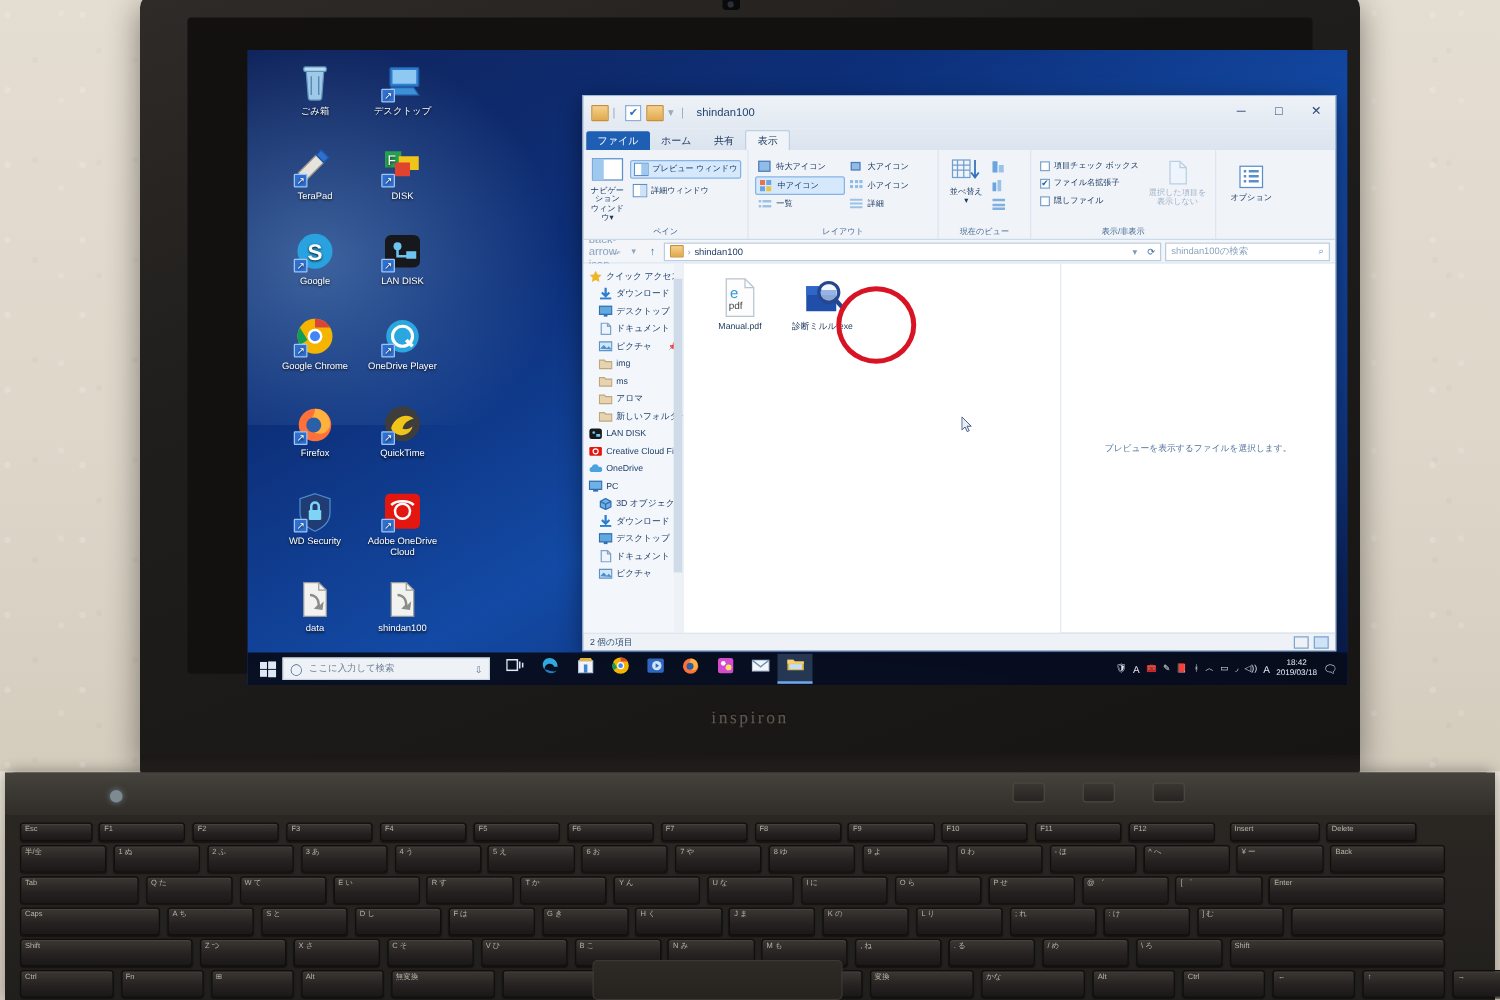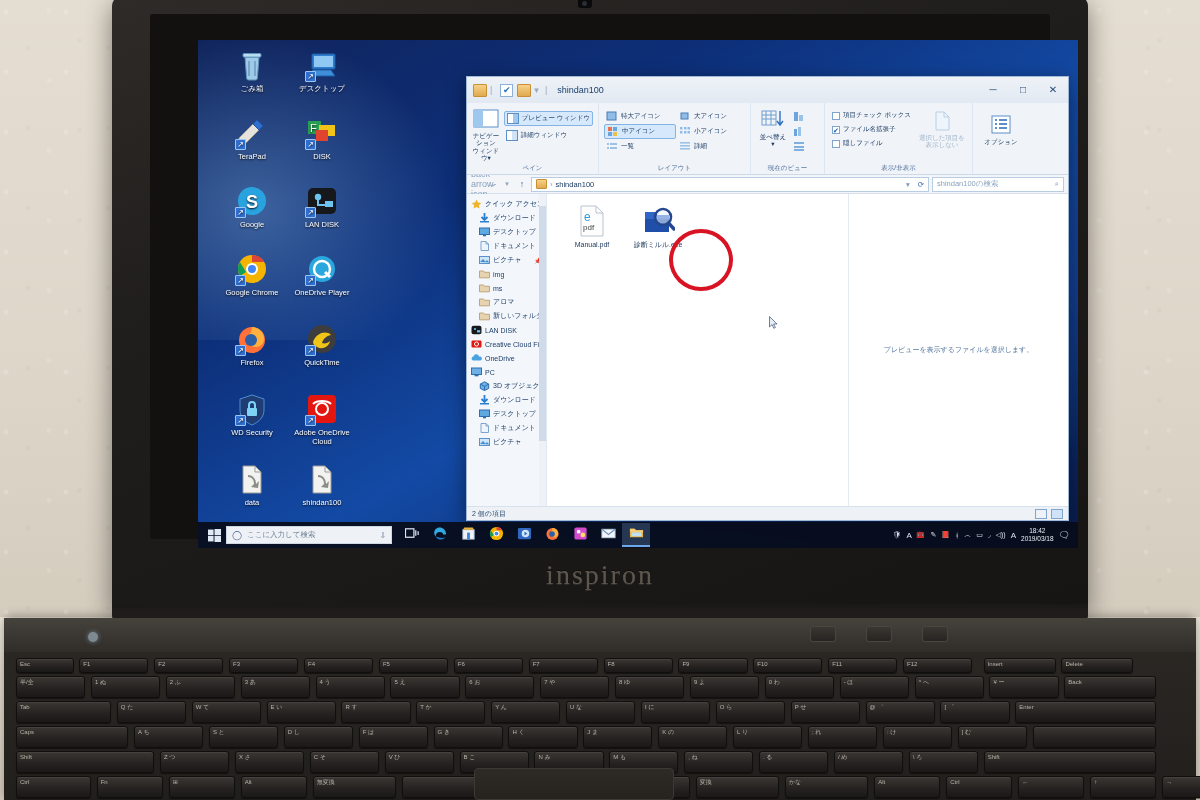--- a/index.html
+++ b/index.html
@@ -39,21 +39,21 @@
     position:absolute; left:38px; top:18px; width:900px; height:525px;
     background:#121110; border-radius:3px;
   }
   #webcam { position:absolute; left:466px; top:2px; width:14px; height:10px;
     background:#0a0a0a; border-radius:3px; }
   #webcam::after{ content:""; position:absolute; left:4px; top:3px; width:5px;height:5px;
     border-radius:50%; background:#2a2e36; }
   #brand-strip { position:absolute; left:0; right:0; top:543px; height:72px;
     display:flex; align-items:center; justify-content:center; }
   #brand {
-    font-size:28px; letter-spacing:2px; color:#6a6258;
+    font-size:14px; letter-spacing:2px; color:#6a6258;
     font-family:"Liberation Serif", serif; opacity:.85;
     text-shadow: 0 1px 0 rgba(255,255,255,.10), 0 -1px 0 rgba(0,0,0,.5);
   }
   #hinge { position:absolute; left:0; top:608px; width:976px; height:18px;
     background: linear-gradient(180deg,#1a1816,#2a2724); border-radius:0 0 6px 6px; }
 
   
   #base { position:absolute; left:-108px; top:622px; width:1192px; height:182px;
     background: linear-gradient(180deg,#3a3732 0%, #2b2824 12%, #211f1c 100%);
     border-radius: 8px 8px 0 0;
@@ -347,20 +347,26 @@
               <span class="qat-sep">▾</span>
               <span class="qat-sep">|</span>
               <span id="title-text">shindan100</span>
               <div id="wbtns">
                 <div class="wbtn">─</div>
                 <div class="wbtn">□</div>
                 <div class="wbtn">✕</div>
               </div>
             </div>
 
+            <div id="tabs">
+                <div class="tab file">ファイル</div>
+                <div class="tab">ホーム</div>
+                <div class="tab">共有</div>
+                <div class="tab active">表示</div>
+              </div>
 
             <div id="ribbon">
 
               <div class="rgroup" style="width:132px;">
                 <div style="display:flex; gap:4px; padding-top:2px;">
                   <div class="rbig">
                     <div class="ic">
                       <svg viewBox="0 0 26 22" width="26" height="22">
                           <rect x="1" y="2" width="24" height="17" fill="#fff" stroke="#5b8fc9"></rect>
                           <rect x="1" y="2" width="9" height="17" fill="#9fc8ef"></rect>

